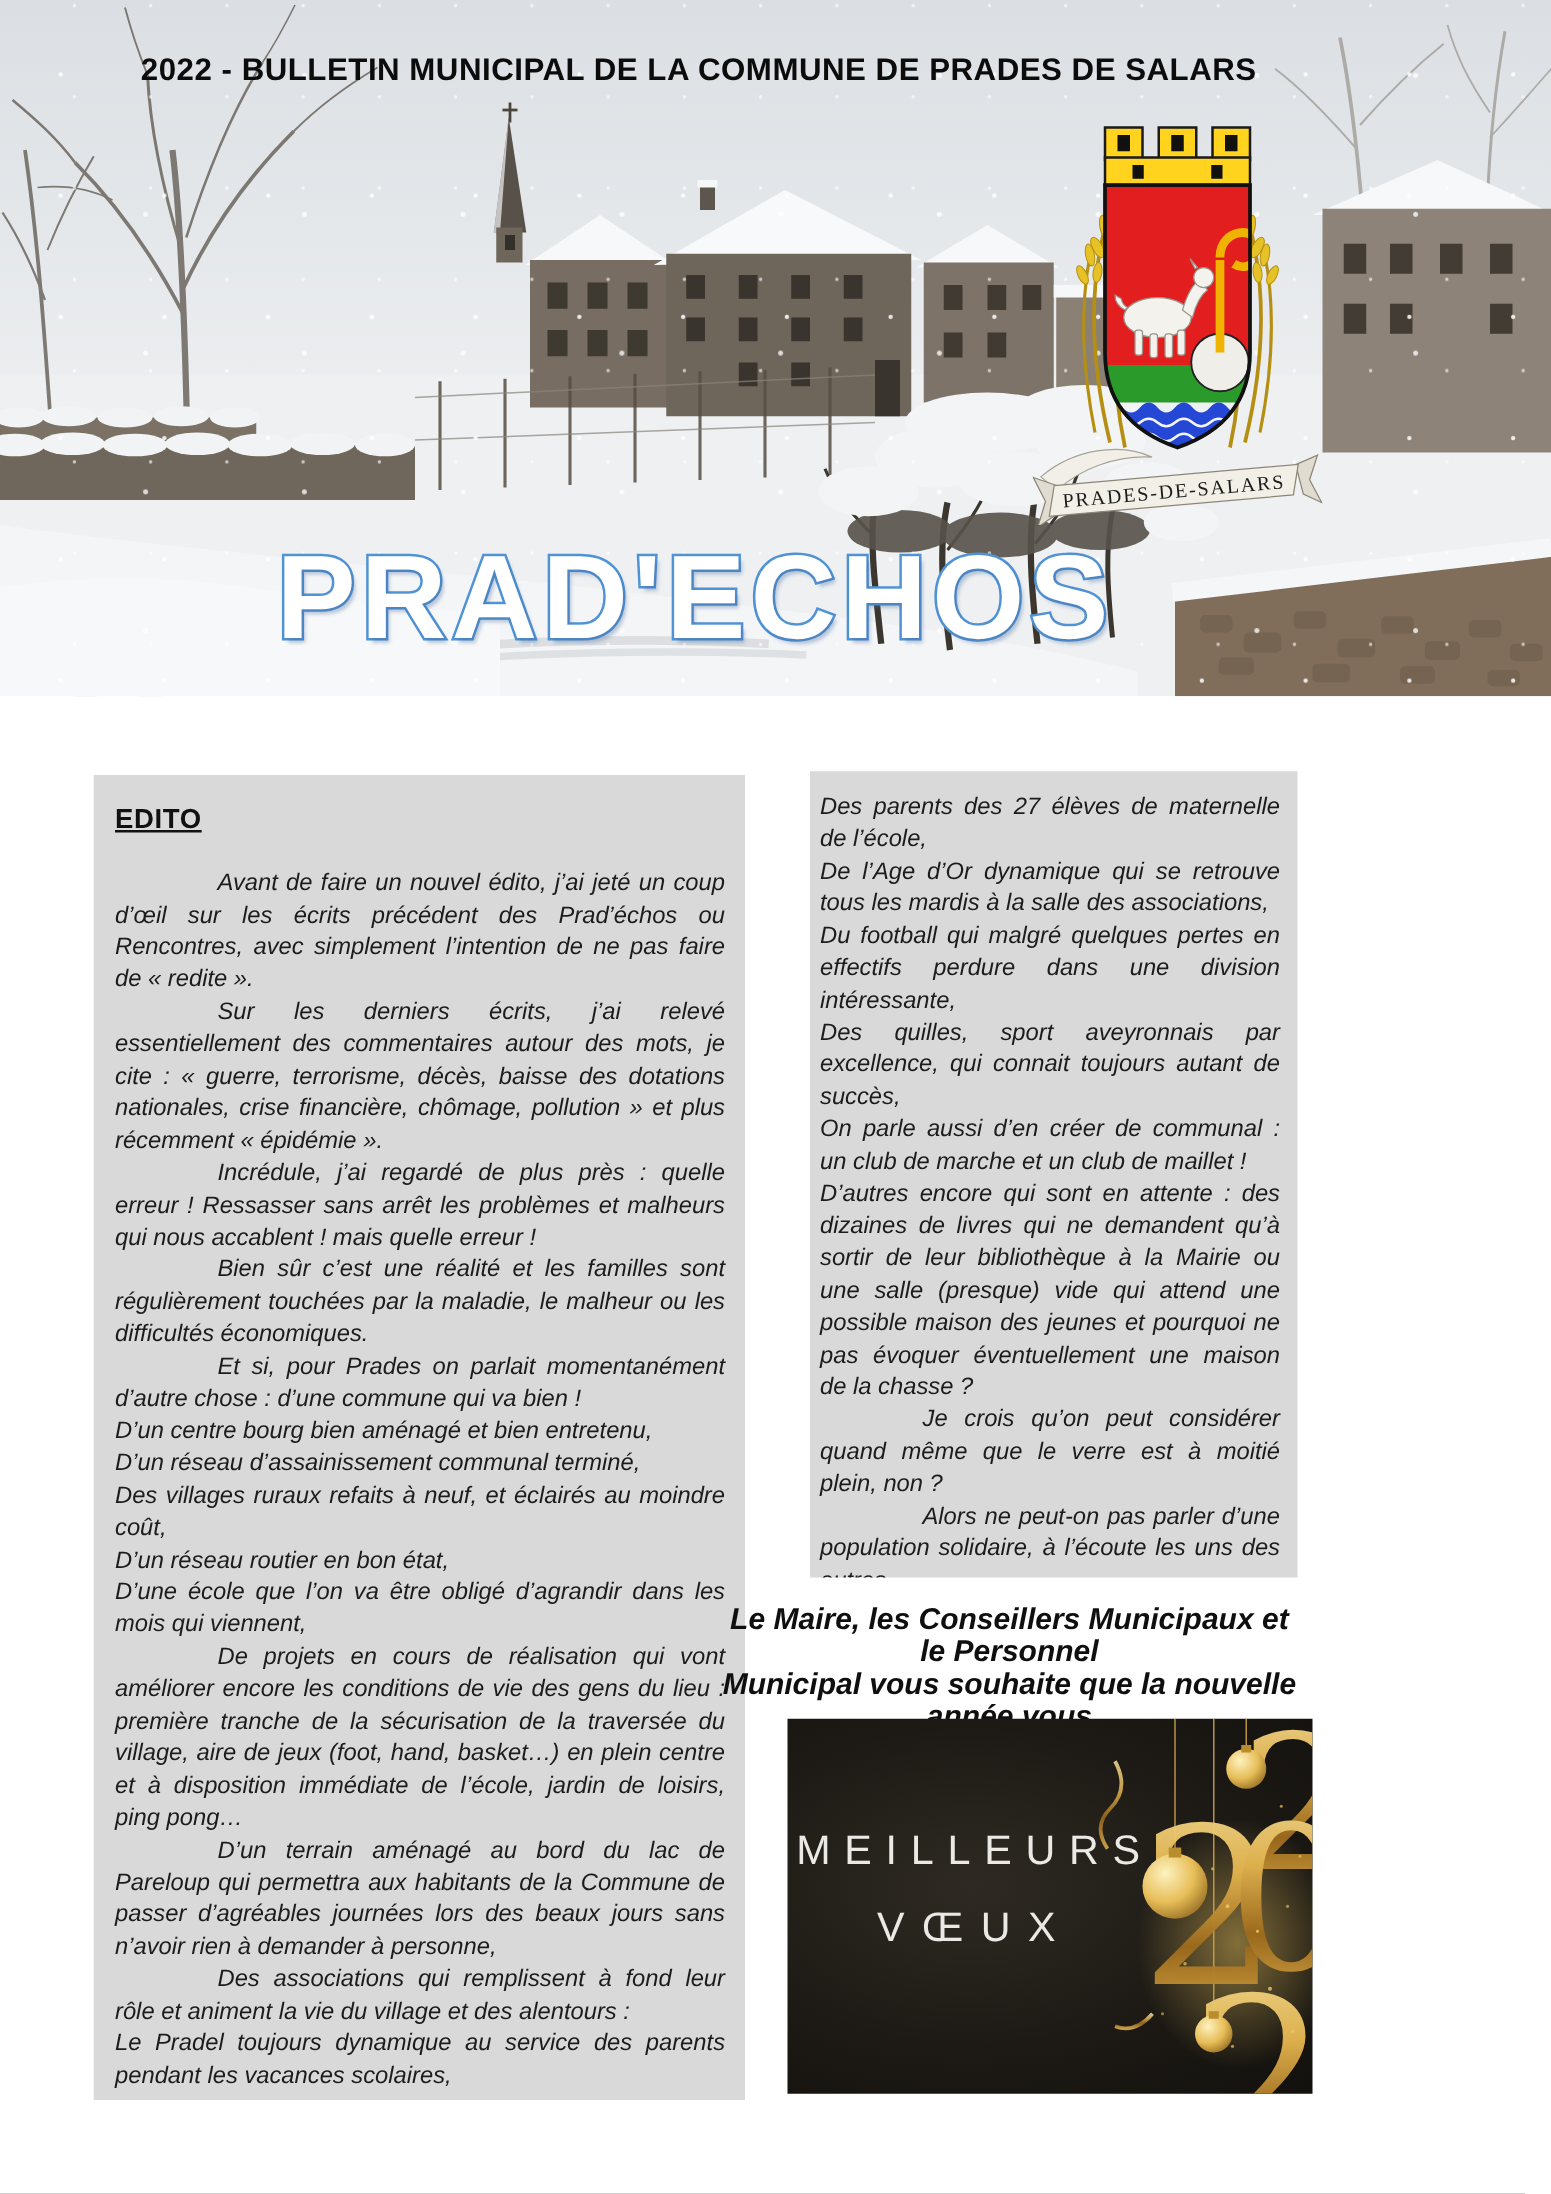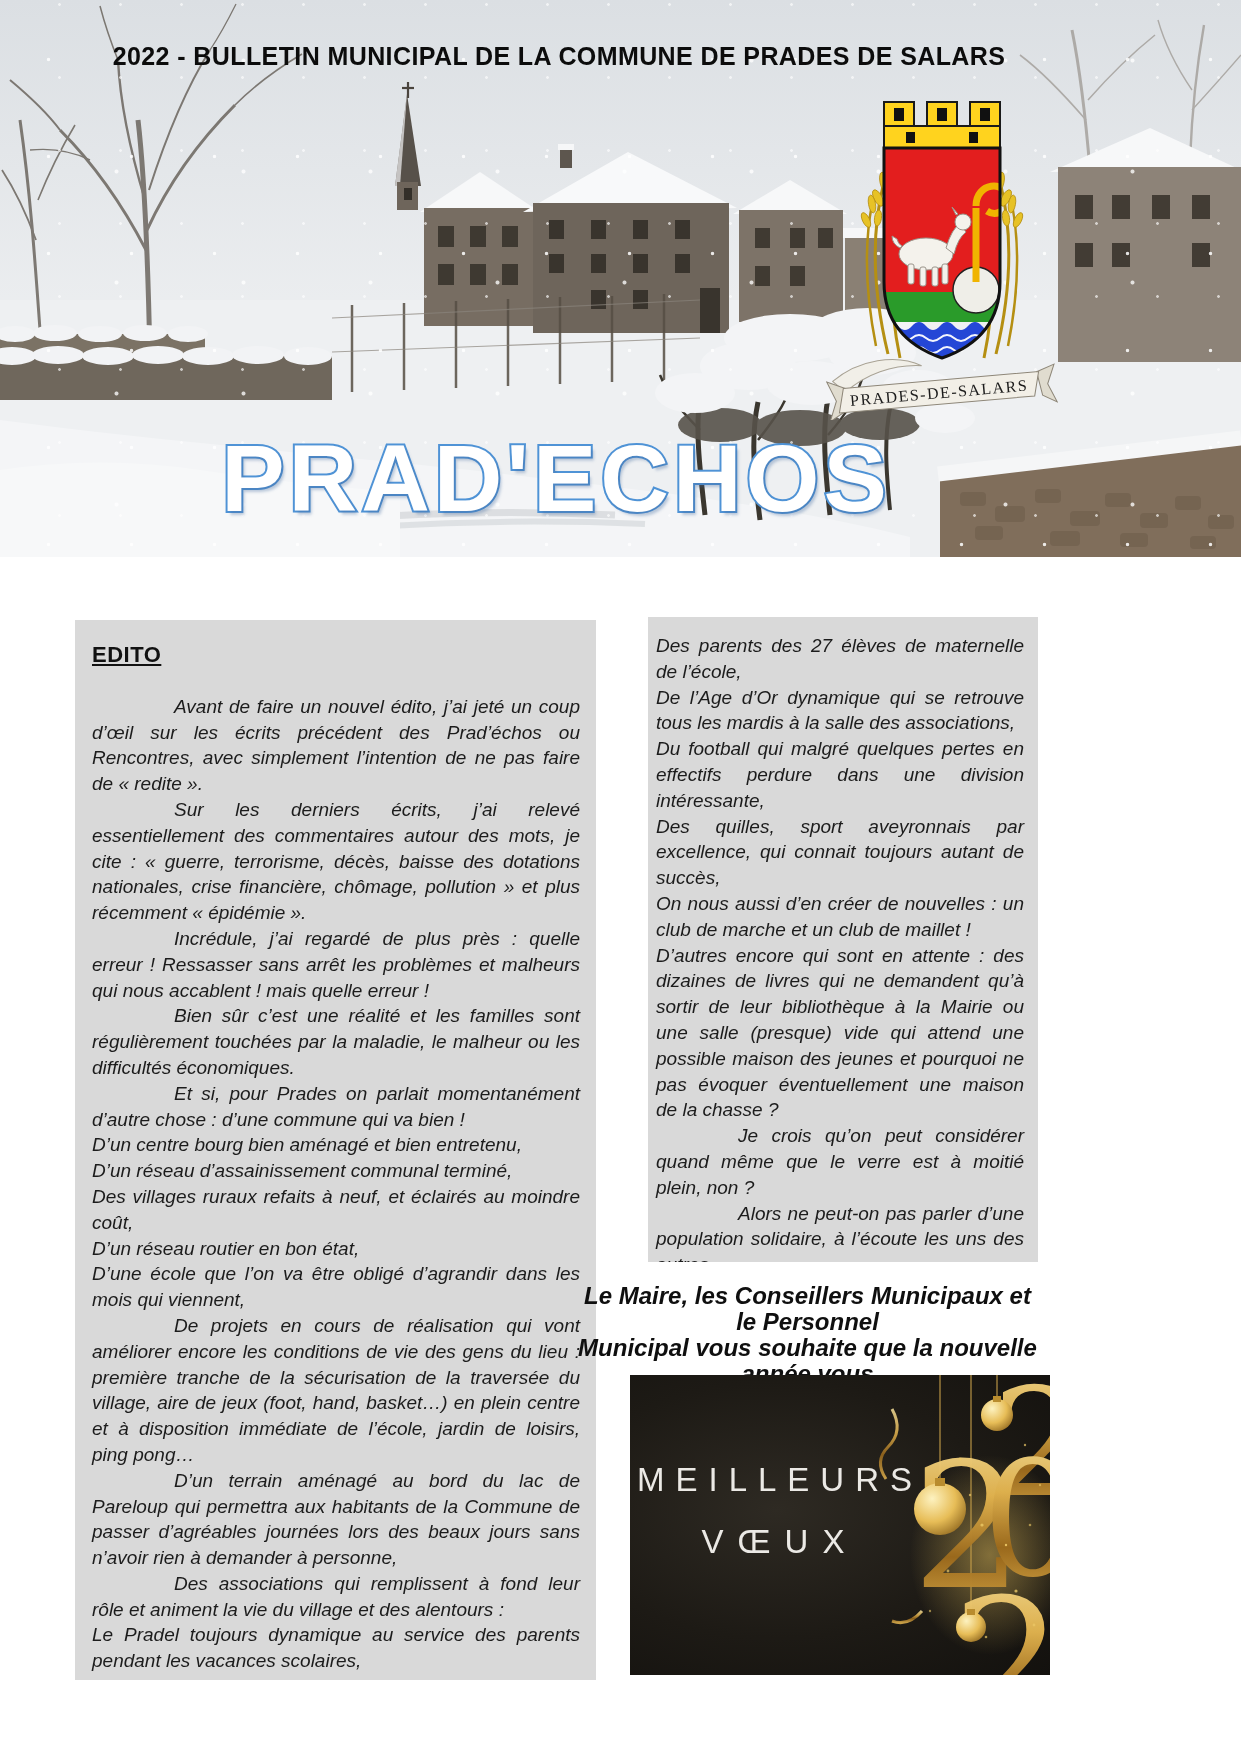--- a/index.html
+++ b/index.html
@@ -337,21 +337,21 @@
     <p class="ind">D’un terrain aménagé au bord du lac de Pareloup qui permettra aux habitants de la Commune de passer d’agréables journées lors des beaux jours sans n’avoir rien à demander à personne,</p>
     <p class="ind">Des associations qui remplissent à fond leur rôle et animent la vie du village et des alentours :</p>
     <p>Le Pradel toujours dynamique au service des parents pendant les vacances scolaires,</p>
   </section>
 
   <section class="graybox col-right">
     <p>Des parents des 27 élèves de maternelle de l’école,</p>
     <p>De l’Age d’Or dynamique qui se retrouve tous les mardis à la salle des associations,</p>
     <p>Du football qui malgré quelques pertes en effectifs perdure dans une division intéressante,</p>
     <p>Des quilles, sport aveyronnais par excellence, qui connait toujours autant de succès,</p>
-    <p>On nous aussi d’en créer de nouvelles : un club de marche et un club de maillet !</p>
+    <p>On parle aussi d’en créer de communal : un club de marche et un club de maillet !</p>
     <p>D’autres encore qui sont en attente : des dizaines de livres qui ne demandent qu’à sortir de leur bibliothèque à la Mairie ou une salle (presque) vide qui attend une possible maison des jeunes et pourquoi ne pas évoquer éventuellement une maison de la chasse ?</p>
     <p class="ind">Je crois qu’on peut considérer quand même que le verre est à moitié plein, non ?</p>
     <p class="ind">Alors ne peut-on pas parler d’une population solidaire, à l’écoute les uns des autres,</p>
 
   </section>
 
   <div class="greeting">
     <div>Le Maire, les Conseillers Municipaux et le Personnel</div>
     <div>Municipal vous souhaite que la nouvelle année vous</div>
     <div>apporte santé, bonheur et joie.</div>

